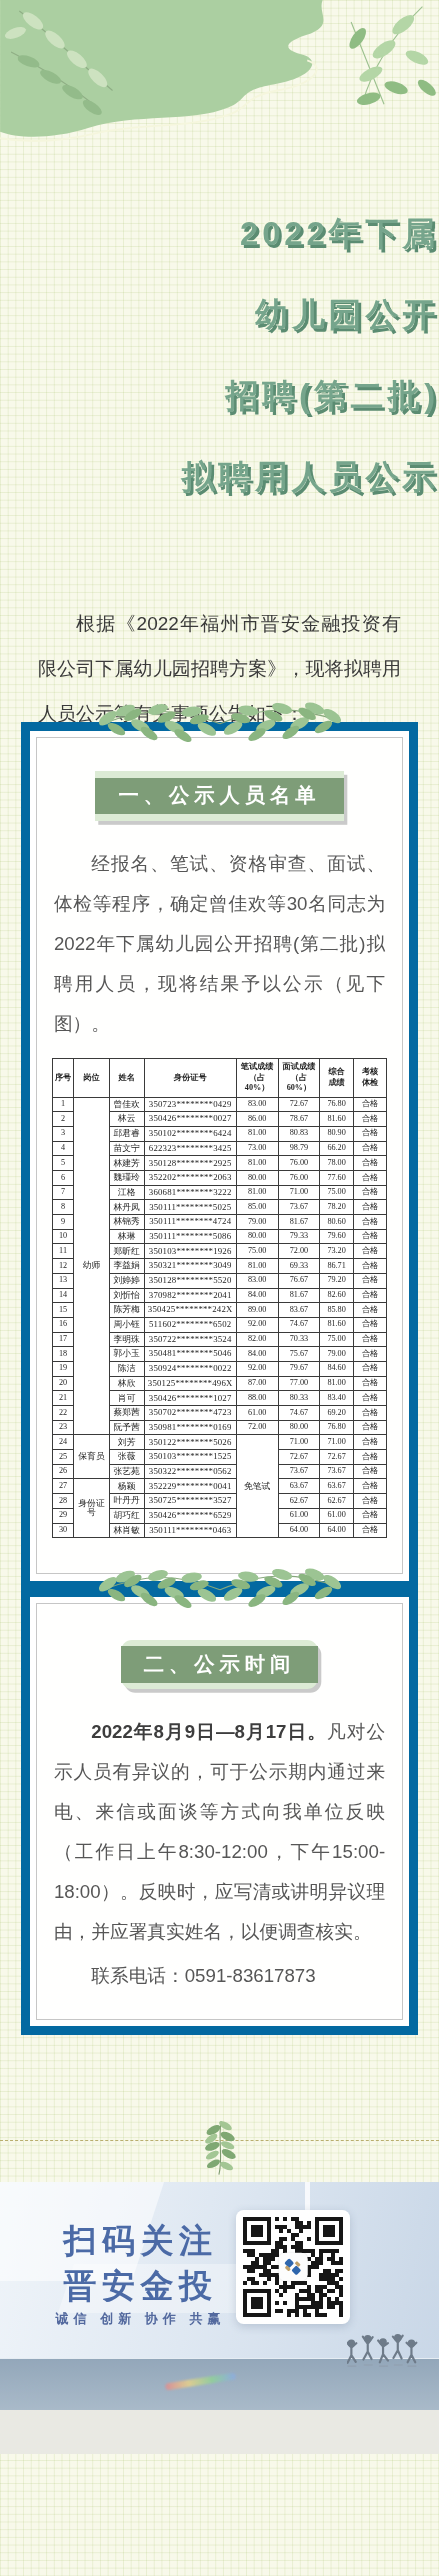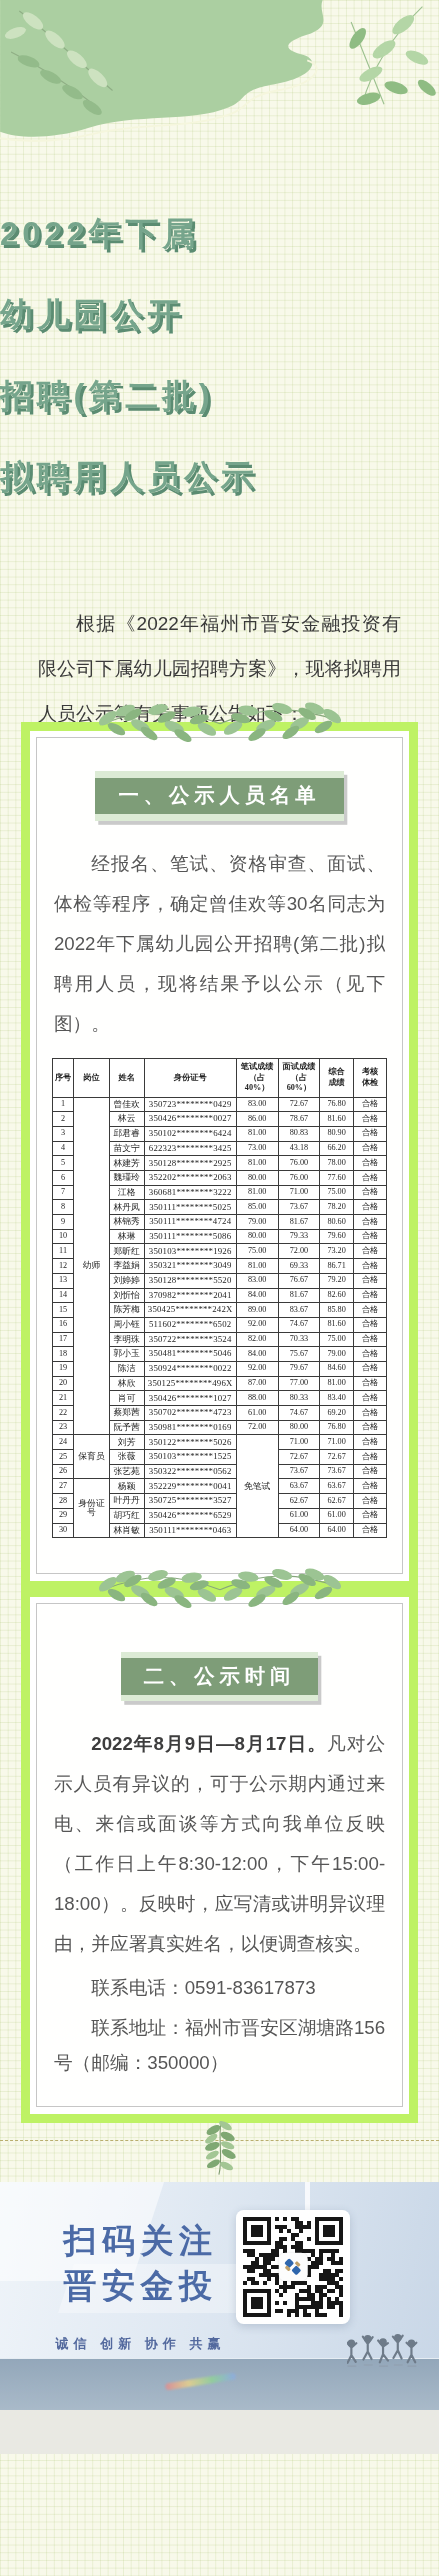--- a/index.html
+++ b/index.html
@@ -10,40 +10,40 @@
     background-image:
       linear-gradient(rgba(255,255,255,.55) 0.5px, transparent 0.5px),
       linear-gradient(90deg, rgba(255,255,255,.55) 0.5px, transparent 0.5px),
       linear-gradient(rgba(176,200,122,.22) 0.5px, transparent 0.5px),
       linear-gradient(90deg, rgba(176,200,122,.22) 0.5px, transparent 0.5px);
     background-size:38px 38px,38px 38px,7.7px 7.7px,7.7px 7.7px;
   }
   .page{position:absolute;inset:0;}
   .top-decor{position:absolute;top:0;left:0;}
   
-  .title{position:absolute;top:193px;left:0;width:439px;text-align:left;}
+  .title{position:absolute;top:193px;left:0;width:439px;text-align:right;}
   .title-line{
     font-size:33px;font-weight:700;letter-spacing:3.8px;line-height:81px;
     color:#76a58c;
     text-shadow:-1.1px -1.1px 0 rgba(248,250,228,.95), 2.7px 3.3px 0 #5b8c72;
   }
   
   .intro{position:absolute;top:589px;left:26px;right:26px;margin:12px;
     font-size:19px;line-height:45px;color:#3a3a3a;text-align:justify;text-indent:2em;}
   
-  .card{position:absolute;left:21px;right:21px;background:#bef264;padding:8.8px;box-sizing:border-box;}
+  .card{position:absolute;left:21px;right:21px;background:#0369a1;padding:8.8px;box-sizing:border-box;}
   .card1{top:722px;}
   .card2{top:1588px;}
   .card-white{background:#ffffff;padding:6.6px;}
   .card-frame{border:1.1px solid #c6c6c6;background:#fffffe;padding:14.3px 14.3px 35px;}
   .card2 .card-frame{padding-bottom:26px;}
   .garland{position:absolute;top:-31px;left:50%;transform:translateX(-50%);pointer-events:none;}
   .sec-head{margin:18.7px auto 0;width:fit-content;background:#dcebd5;padding:6.6px 0;
     box-shadow:3.3px 3.8px 0 rgba(150,150,150,.5);}
-  .card2 .sec-head{margin-top:33px;}
+  .card2 .sec-head{margin-top:21px;border-radius:11px;}
   .sec-band{background:#7e9d78;color:#ffffff;font-size:20.3px;font-weight:700;
     letter-spacing:5px;padding:5.5px 23px;line-height:1.25;white-space:nowrap;}
   .body-para{font-size:18.7px;line-height:40px;color:#565656;text-align:justify;
     text-indent:2em;margin:23px 2.2px 0;}
   .card2 .body-para{line-height:40px;}
   .body-para b{color:#3d3d3d;}
   .contact{font-size:18.7px;line-height:35px;color:#565656;text-align:justify;
     text-indent:2em;margin:5.5px 2.2px 0;}
   
   table{width:100%;border-collapse:collapse;margin:14.3px auto 0;table-layout:fixed;
@@ -65,21 +65,21 @@
   .panel-a{left:-33px;top:0;width:181px;height:99px;}
   .panel-b{left:66px;top:82px;width:231px;height:49px;background:rgba(255,255,255,.35);}
   .wall-line{position:absolute;top:0;bottom:51px;left:305px;width:5px;background:rgba(255,255,255,.8);}
   .banner-sea{position:absolute;left:0;right:0;bottom:0;height:51px;
     background:linear-gradient(#93a7ba,#a9bac9);border-top:1.6px solid #e6edf3;}
   .rainbow{position:absolute;left:165px;bottom:25px;width:71px;height:6.6px;border-radius:4.4px;
     transform:rotate(-9deg);filter:blur(1.1px);opacity:.8;
     background:linear-gradient(90deg,rgba(255,120,120,.7),rgba(255,220,120,.8),rgba(140,220,140,.8),rgba(130,170,255,.6));}
   .banner-text{position:absolute;left:47px;top:36px;width:187px;text-align:center;}
   .banner-line{font-size:33px;font-weight:900;color:#4b6aa6;letter-spacing:5.5px;line-height:45px;white-space:nowrap;}
-  .banner-slogan{margin-top:27px;font-size:13px;font-weight:700;color:#53699e;letter-spacing:5px;white-space:nowrap;}
+  .banner-slogan{margin-top:2px;font-size:13px;font-weight:700;color:#53699e;letter-spacing:5px;white-space:nowrap;}
   .banner-english{margin-top:6.6px;font-size:9.3px;color:#93a0ae;letter-spacing:1.6px;line-height:15px;white-space:nowrap;}
   .qr-card{position:absolute;left:236px;top:27.5px;width:114px;height:114px;background:#ffffff;
     border-radius:7.7px;box-shadow:0 2.7px 8.8px rgba(60,80,110,.2);
     display:flex;align-items:center;justify-content:center;}
   .qr-logo{position:absolute;left:50%;top:50%;transform:translate(-50%,-50%);
     width:28.5px;height:28.5px;background:#fdfdfd;border-radius:6.6px;
     box-shadow:0 0 0 1.1px rgba(0,0,0,.05);display:flex;align-items:center;justify-content:center;}
   .people{position:absolute;right:21px;bottom:26px;}
   
   .gray-strip{position:absolute;top:2410px;left:0;right:0;height:44px;background:#e9e9e3;}
@@ -241,21 +241,21 @@
                 <td>81.00</td>
                 <td>80.83</td>
                 <td>80.90</td>
                 <td>合格</td>
               </tr>
               <tr>
                 <td>4</td>
                 <td class="name-cell">苗文宁</td>
                 <td class="id-cell">622323********3425</td>
                 <td>73.00</td>
-                <td>43.18</td>
+                <td>98.79</td>
                 <td>66.20</td>
                 <td>合格</td>
               </tr>
               <tr>
                 <td>5</td>
                 <td class="name-cell">林建芳</td>
                 <td class="id-cell">350128********2925</td>
                 <td>81.00</td>
                 <td>76.00</td>
                 <td>78.00</td>
@@ -528,21 +528,20 @@
         <ellipse cx="268" cy="50" rx="18" ry="8" transform="rotate(16 268 50)"></ellipse>
       </g>
     </svg>
     <div class="card-white">
       <div class="card-frame">
         <div class="sec-head">
           <div class="sec-band">二、公示时间</div>
         </div>
         <p class="body-para"><b>2022年8月9日—8月17日。</b><span>凡对公示人员有异议的，可于公示期内通过来电、来信或面谈等方式向我单位反映（工作日上午8:30-12:00，下午15:00-18:00）。反映时，应写清或讲明异议理由，并应署真实姓名，以便调查核实。</span></p>
         <p class="contact">联系电话：0591-83617873</p>
-        <p class="contact">联系地址：福州市晋安区湖塘路156号（邮编：350000）</p>
       </div>
     </div>
   </section>
 
   <div class="dash-divider">
     <svg class="dash-leaves" width="53" height="60" viewBox="0 0 96 110" aria-hidden="true">
       <path d="M50,6 C44,40 54,72 46,104" stroke="#7d9a6f" stroke-width="2" fill="none"></path>
       <g fill="#7fa873">
         <ellipse cx="36" cy="22" rx="14" ry="7" transform="rotate(-30 36 22)"></ellipse>
         <ellipse cx="62" cy="34" rx="14" ry="7" transform="rotate(25 62 34)"></ellipse>

